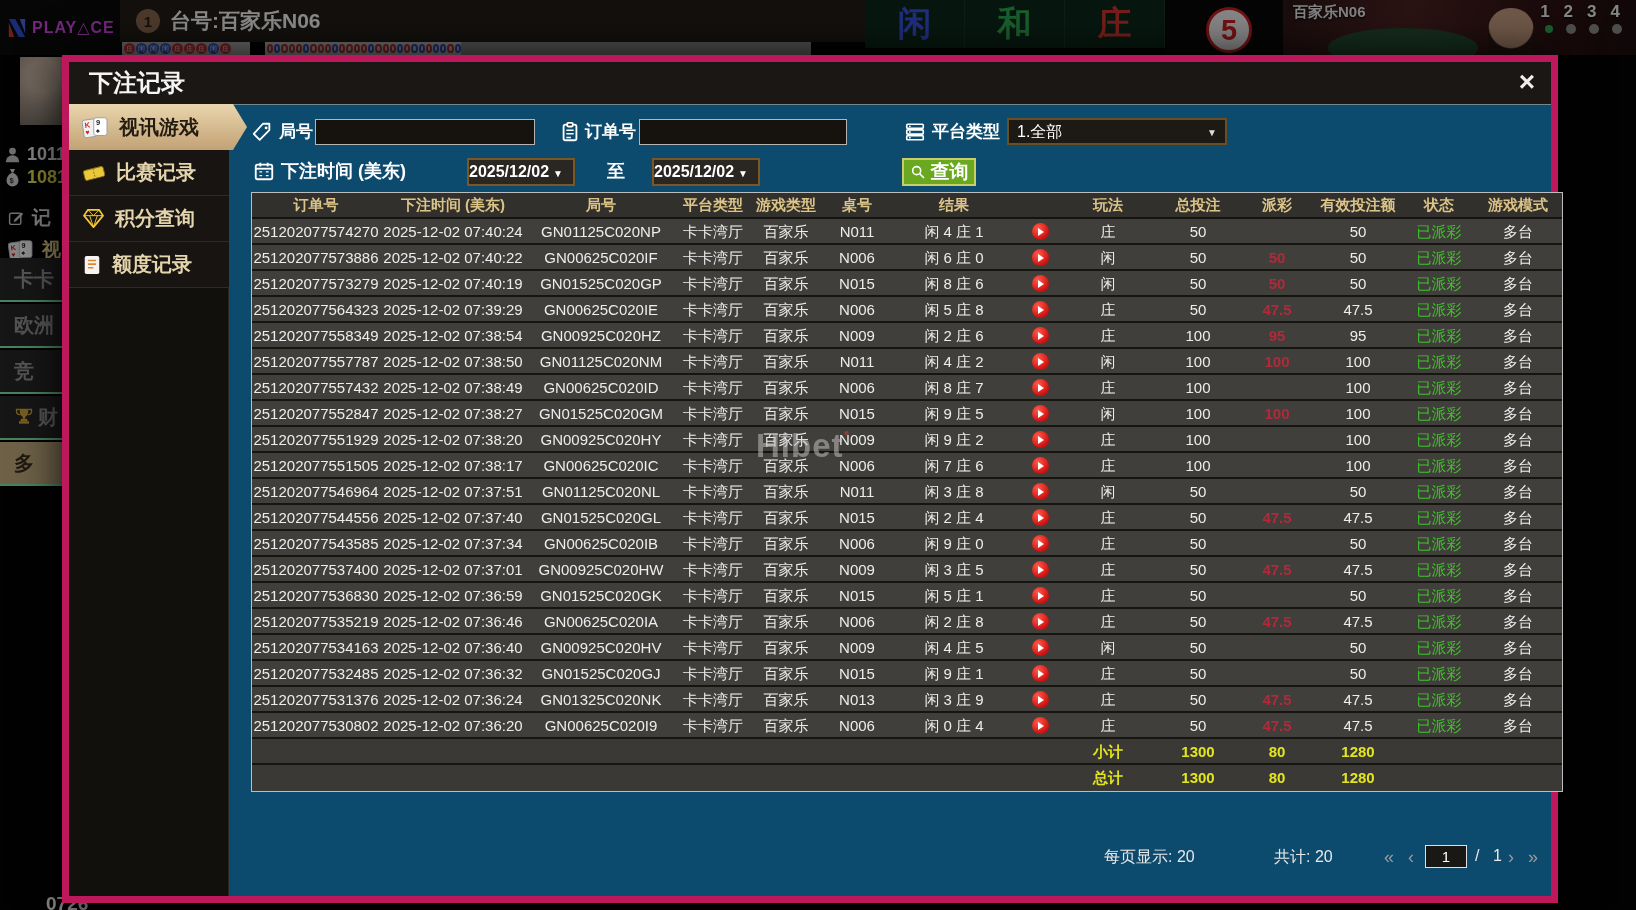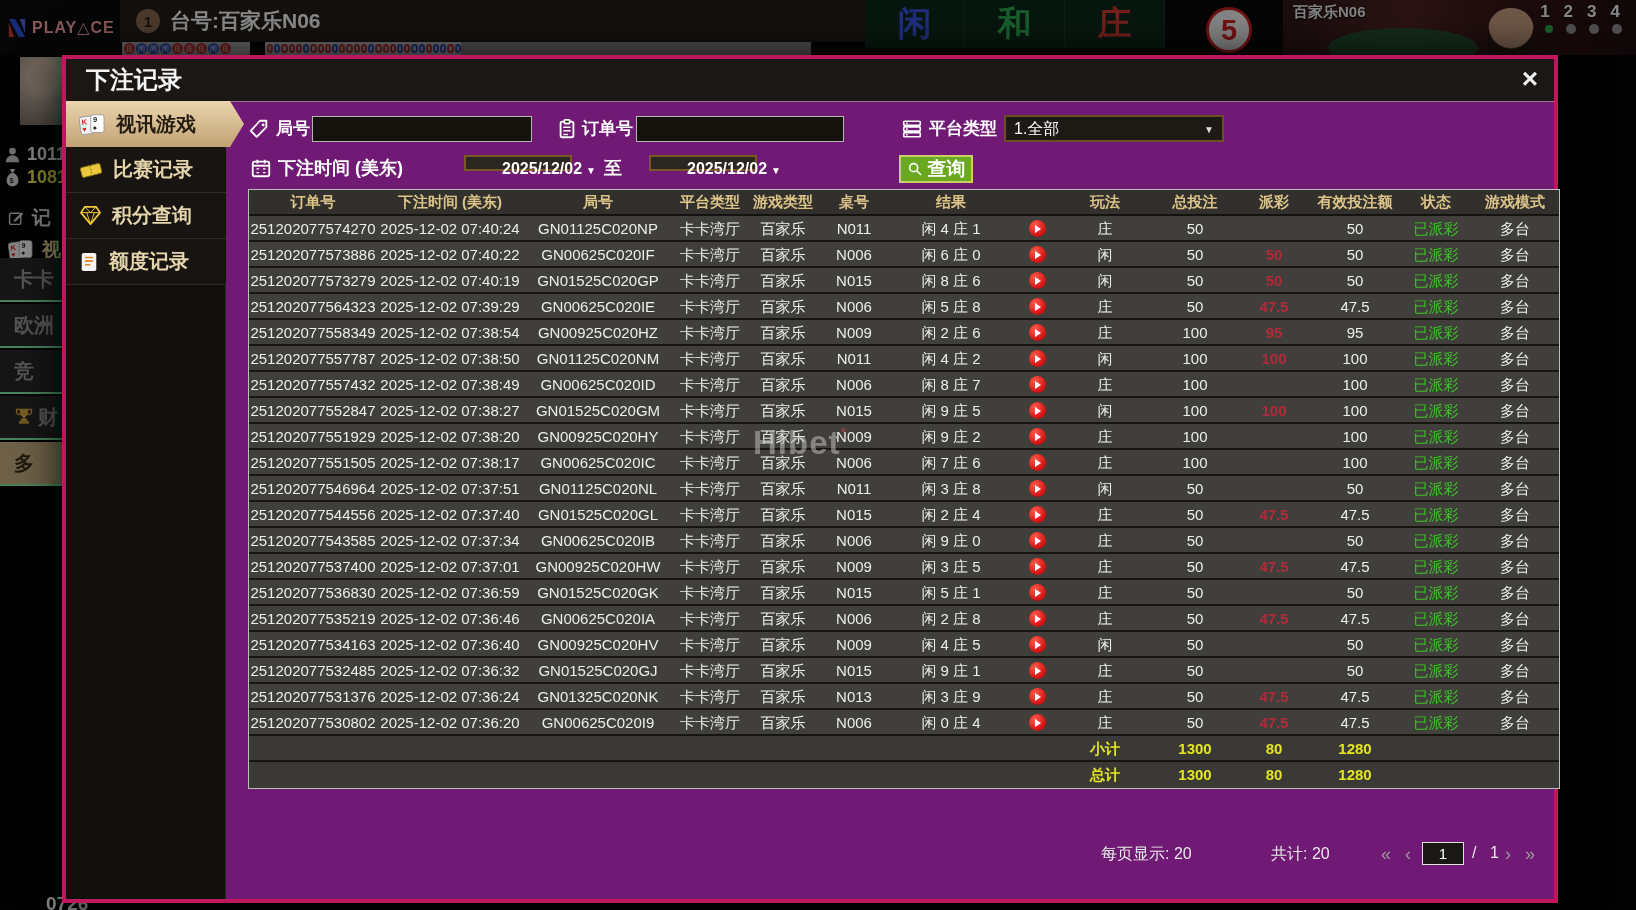--- a/index.html
+++ b/index.html
@@ -4,21 +4,21 @@
 <style>
   * { margin:0; padding:0; box-sizing:border-box; }
   html,body { width:1636px; height:910px; overflow:hidden; background:#050505;
     font-family:"Liberation Sans","DejaVu Sans",sans-serif; }
   .abs { position:absolute; }
   #stage { position:relative; width:1636px; height:910px; }
 
   
   #bg { position:absolute; inset:0; z-index:1; }
   .logo-bar { left:0; top:0; width:120px; height:55px; background:#0b0b0b; display:flex; align-items:center; gap:5px; padding-left:7px; }
-  .logo-text { color:#fca5a5; font-weight:bold; font-size:16px; letter-spacing:1px; }
+  .logo-text { color:#d946ef; font-weight:bold; font-size:16px; letter-spacing:1px; }
   .info-bar { left:120px; top:0; width:745px; height:42px; background:#241e19; display:flex; align-items:center; }
   .marker-circle { width:24px; height:24px; margin-left:16px; border-radius:50%; background:#8d6b52; color:#2a1d12; font-weight:bold; font-size:15px; display:flex; align-items:center; justify-content:center; }
   .table-label { color:#fff; font-size:21px; font-weight:bold; margin-left:10px; }
   .round-label { color:#f0f0f0; font-size:21px; font-weight:bold; margin-left:130px; }
   .bead-strip { left:122px; top:42px; width:128px; height:13px; background:#b9b9b9; display:flex; align-items:center; gap:1px; padding-left:2px; }
   .bead { width:11px; height:11px; border-radius:50%; color:#fff; font-size:7px; line-height:11px; text-align:center; }
   .bead.r { background:#cf3434; } .bead.b { background:#3457cf; }
   .ring-strip { left:265px; top:42px; width:196px; height:13px; background:#c4c4c4; display:flex; align-items:center; gap:1px; padding-left:2px; }
   .ring { width:9px; height:9px; border-radius:50%; background:transparent; }
   .ring.r { border:2px solid #c03030; } .ring.b { border:2px solid #3050c0; }
@@ -43,34 +43,34 @@
   .side-stat .v { font-size:18px; font-weight:bold; }
   .side-link { left:8px; display:flex; align-items:center; gap:8px; }
   .side-link .v { font-size:19px; font-weight:bold; color:#e8e8e8; }
   .side-row { left:0; width:62px; height:44px; background:#282828; border-bottom:2px solid #86efac; display:flex; align-items:center; gap:4px; padding-left:14px; color:#9a9a9a; font-size:20px; font-weight:bold; white-space:nowrap; overflow:hidden; }
   .side-row.active { background:#c9b184; color:#3a2f1d; }
   .bottom-partial { left:46px; top:893px; color:#fff; font-size:19px; font-weight:bold; }
 
   #dim { position:absolute; inset:0; background:rgba(0,0,0,0.45); z-index:5; }
 
   
-  #modal { position:absolute; left:62px; top:55px; width:1496px; height:848px; background:#1b1714; border:4px solid #be185d; z-index:10; box-shadow:0 0 40px rgba(0,0,0,.85); }
+  #modal { position:absolute; left:62px; top:55px; width:1496px; height:848px; background:#1b1714; border:7px solid #be185d; z-index:10; box-shadow:0 0 40px rgba(0,0,0,.85); }
   .m-title { position:absolute; left:20px; top:5px; color:#f5f5f5; font-size:24px; font-weight:bold; }
   .m-close { position:absolute; right:16px; top:2px; color:#eee; font-size:28px; font-weight:bold; cursor:pointer; line-height:36px; }
   .m-side { position:absolute; left:0; top:42px; width:160px; bottom:0; background:#12100d; border-right:1px solid #2a2620; }
   .tab { position:relative; width:160px; height:46px; display:flex; align-items:center; gap:10px; padding-left:13px; background:#171411; border-bottom:1px solid #2e2a26; color:#e5d5ac; font-size:20px; font-weight:bold; cursor:pointer; }
   .tab.active { width:178px; background:linear-gradient(180deg,#ead5ae,#c2a274); color:#241c10; border-bottom:none; z-index:2;
     clip-path:polygon(0 0,164px 0,178px 50%,164px 100%,0 100%); }
-  .m-content { position:absolute; left:160px; top:42px; right:0; bottom:0; background:#701a75; border-top:1px solid rgba(210,200,180,.5); }
+  .m-content { position:absolute; left:160px; top:42px; right:0; bottom:0; background:#0c4a6e; border-top:1px solid rgba(210,200,180,.5); }
 
   .f-label { position:absolute; color:#fff; font-size:17px; font-weight:bold; line-height:26px; white-space:nowrap; }
   .f-input { position:absolute; height:26px; background:#16130f; border:1px solid #b5b5b5; color:#fff; font-size:15px; padding:0 6px; }
   .f-select { position:absolute; height:27px; background:#1d1a16; border:2px solid #6b4e21; color:#fff; font-size:16px; line-height:23px; padding-left:8px; cursor:pointer; }
   .f-select .arr { position:absolute; right:8px; top:1px; font-size:10px; color:#ddd; }
-  .date-btn { position:absolute; width:108px; height:16px; background:#2a2723; border:2px solid #7a5724; color:#fff; font-size:16px; font-weight:bold; line-height:24px; text-align:left; cursor:pointer;padding-left:36px; }
+  .date-btn { position:absolute; width:108px; height:28px; background:#2a2723; border:2px solid #7a5724; color:#fff; font-size:16px; font-weight:bold; line-height:24px; text-align:left; cursor:pointer; }
   .date-btn .arr { font-size:10px; margin-left:4px; }
   .query-btn { position:absolute; width:74px; height:28px; background:#69a81f; border:2px solid #c8cf66; color:#fff; font-size:19px; font-weight:bold; display:flex; align-items:center; justify-content:center; gap:5px; cursor:pointer; }
   .f-icon { position:absolute; width:22px; height:22px; }
 
   
   #btable { position:absolute; left:22px; top:87px; width:1312px; border:1px solid #bdbdbd; background:#413f3b; }
   .tr, .thead { display:grid; grid-template-columns:128px 146px 150px 74px 72px 70px 124px 48px 88px 92px 66px 96px 66px 92px; height:26px; }
   .thead { background:#32302c; border-bottom:2px solid #15130f; }
   .thead .th { color:#dcc488; font-size:15px; font-weight:bold; line-height:24px; text-align:center; white-space:nowrap; }
   .tr { background:#413f3b; border-bottom:2px solid #17150f; }

